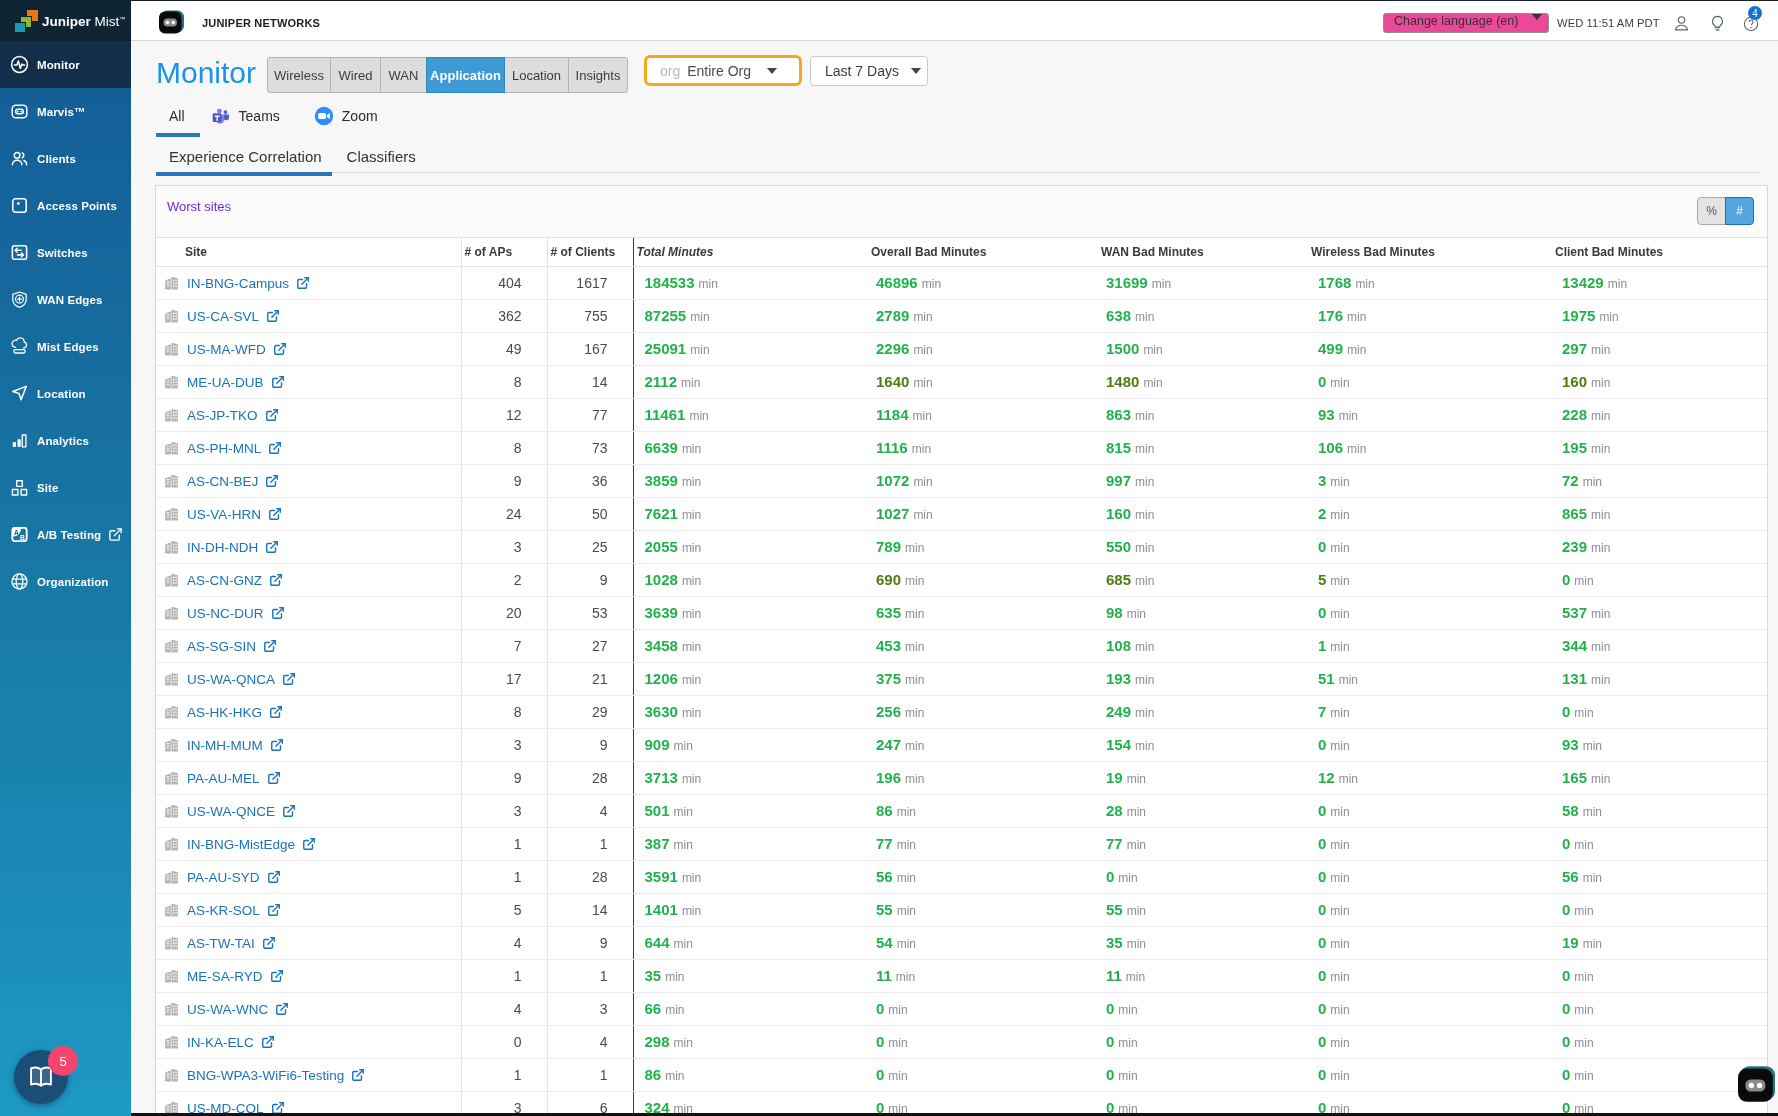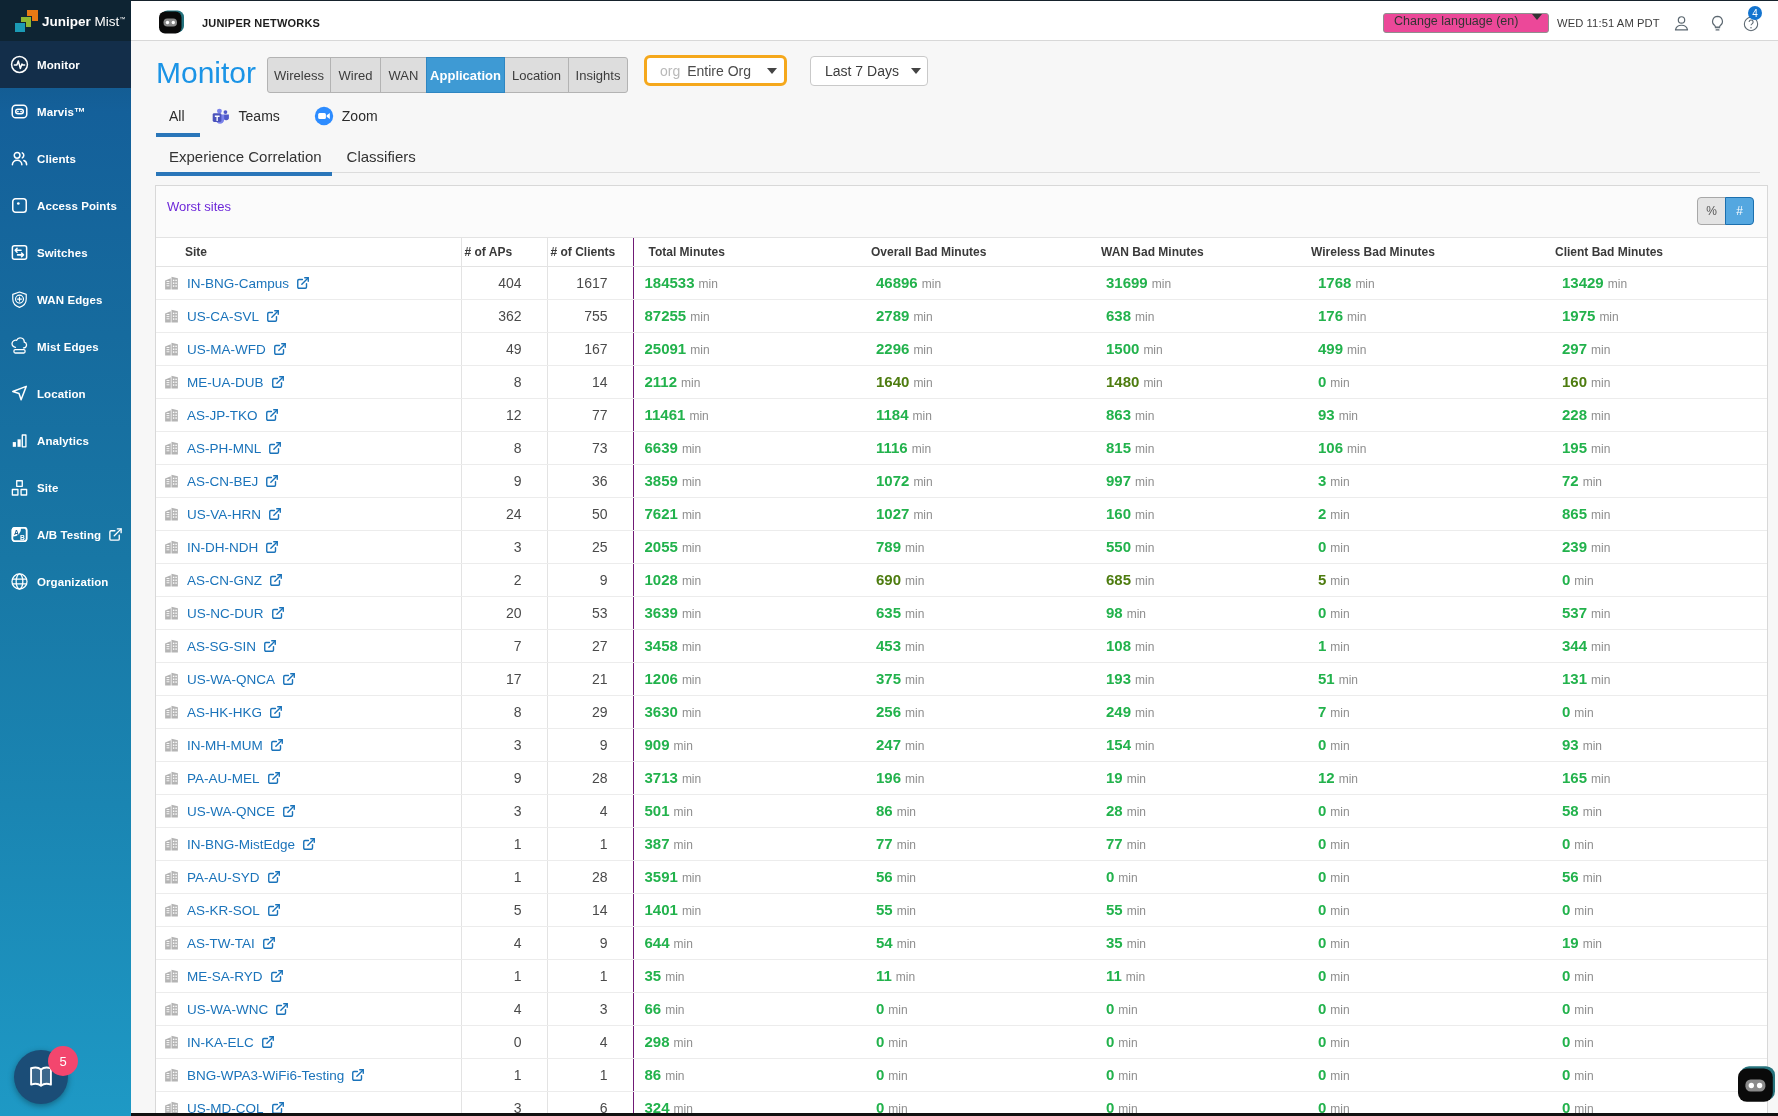--- a/index.html
+++ b/index.html
@@ -32,21 +32,21 @@
 #badge4 { position:absolute; left:1617px; top:5px; width:14px; height:14px; border-radius:50%; background:#1374cf; color:#fff; font-size:10px; display:flex; align-items:center; justify-content:center; }
 
 
 #main { position:absolute; left:131px; top:42px; width:1647px; height:1074px; }
 #title { position:absolute; left:25px; top:14px; font-size:30px; color:#1b94e6; }
 #btngroup { position:absolute; left:136px; top:15px; display:flex; }
 .gbtn { height:36px; border:1px solid #b3b3b3; background:#ddd; color:#3c3c3c; font-size:13px; display:flex; align-items:center; justify-content:center; margin-left:-1px; position:relative; }
 .gbtn:first-child { border-radius:3px 0 0 3px; margin-left:0; }
 .gbtn:last-child { border-radius:0 3px 3px 0; }
 .gbtn.active { background:#3e9ad4; border-color:#2e86c2; color:#fff; font-weight:bold; z-index:2; }
-#orgsel { position:absolute; left:513px; top:13px; width:143px; height:31px; background:#fff; border:3px solid #f5a81c; border-radius:6px; display:flex; align-items:center; font-size:14px; }
+#orgsel { position:absolute; left:513px; top:13px; width:158px; height:31px; background:#fff; border:3px solid #f5a81c; border-radius:6px; display:flex; align-items:center; font-size:14px; }
 #orgsel .o1 { color:#b9b9b9; margin-left:13px; }
 #orgsel .o2 { color:#4b4b4b; margin-left:7px; }
 #orgsel .car { margin-left:16px; border-top-color:#444; }
 #last7 { position:absolute; left:679px; top:14px; width:118px; height:30px; background:#fff; border:1px solid #c9c9c9; border-radius:4px; display:flex; align-items:center; font-size:14px; color:#3c3c3c; }
 #last7 span { margin-left:14px; }
 #last7 .car { margin-left:12px; border-top-color:#444; }
 
 #tabs { position:absolute; left:25px; top:64px; display:flex; align-items:center; font-size:14px; color:#2b2b2b; }
 #tabs .tab { display:flex; align-items:center; }
 #tabs svg { margin-right:8px; }
@@ -64,21 +64,21 @@
 #toggle .t { width:29px; height:28px; display:flex; align-items:center; justify-content:center; font-size:12px; }
 #toggle .tp { background:#e4e4e4; border:1px solid #a8a8a8; border-radius:4px 0 0 4px; color:#555; }
 #toggle .th { background:#54a7e0; border:1px solid #1b6fae; border-radius:0 4px 4px 0; color:#fff; margin-left:-1px; }
 
 table { border-collapse:collapse; width:1611px; table-layout:fixed; }
 col.w1{width:305px} col.w2{width:86px} col.w3{width:86px} col.w4{width:238px} col.w5{width:230px} col.w6{width:210px} col.w7{width:244px} col.w8{width:212px}
 thead td { height:28px; font-size:12px; font-weight:bold; color:#3a3a3a; border-bottom:1px solid #e3e3e3; }
 thead .c-site { padding-left:29px; }
 thead .c-aps { padding-left:3px; }
 thead .c-cl { padding-left:3px; }
-thead .c-tot { padding-left:15px; }
+thead .c-tot { padding-left:3px;font-style:italic; }
 tbody td { height:33px; border-bottom:1px solid #ececec; }
 td.c-site { border-right:1px solid #e3e3e3; }
 td.c-aps { border-right:1px solid #e3e3e3; }
 td.c-cl { border-right:1px solid #701a75; }
 tbody td.c-site { padding-left:7px; }
 tbody td.c-aps, tbody td.c-cl { text-align:right; padding-right:25px; font-size:14px; color:#4a4a4a; }
 tbody td.c-tot { padding-left:11px; }
 tbody td.c-ov, tbody td.c-wan { padding-left:5px; }
 tbody td.c-wl, tbody td.c-cli { padding-left:7px; }
 .bld { vertical-align:-3px; }

